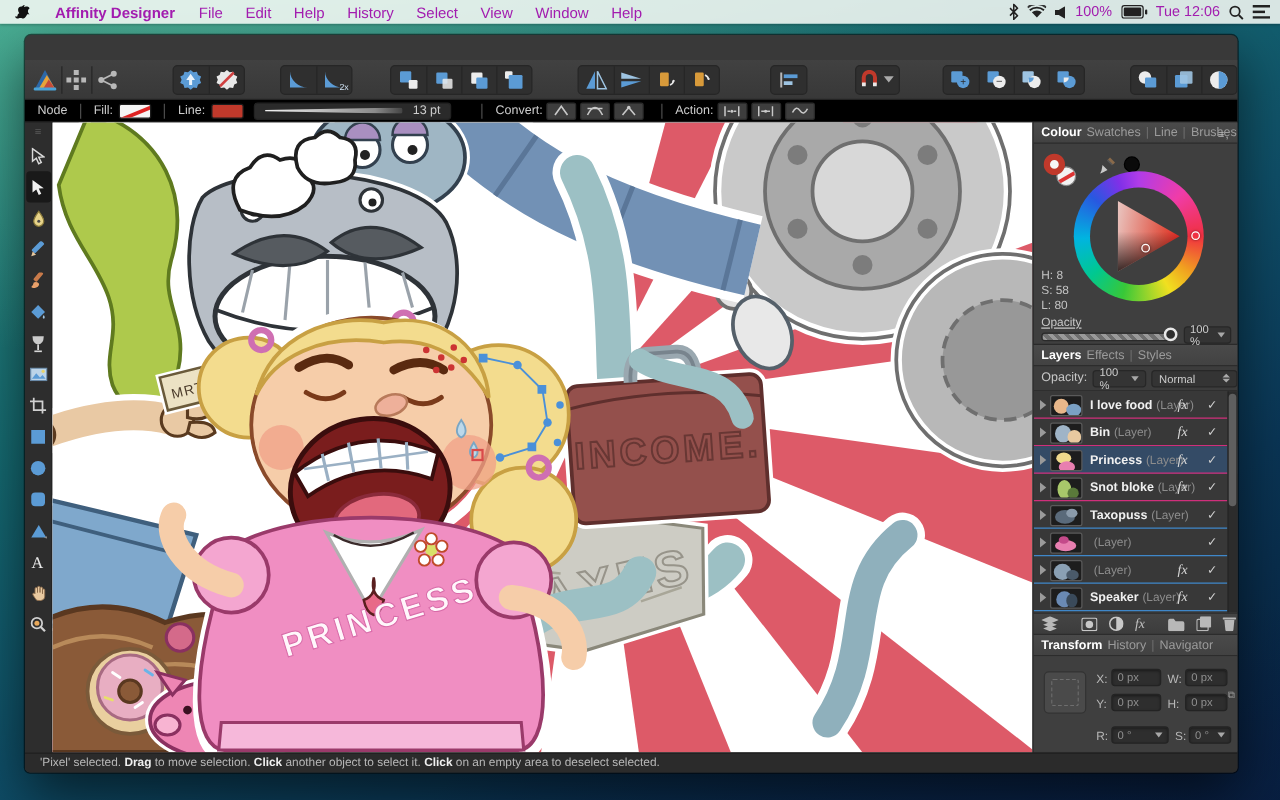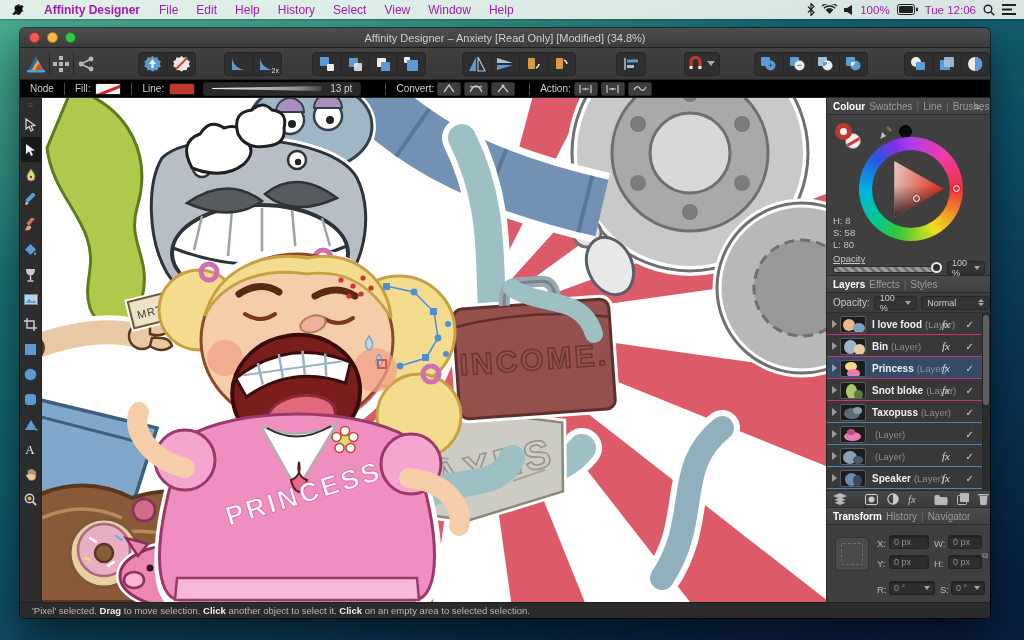--- a/index.html
+++ b/index.html
@@ -207,26 +207,20 @@
           <rect y="0" width="14" height="2" fill="#222"></rect>
           <rect y="4.5" width="10" height="2" fill="#222"></rect>
           <rect y="9" width="14" height="2" fill="#222"></rect>
         </svg>
       </span>
   </span>
 </div>
 
 <div class="window">
 
-  <div class="titlebar">
-    <span class="tl red"></span>
-    <span class="tl yel"></span>
-    <span class="tl grn"></span>
-    <span class="titletext">Affinity Designer – Anxiety [Read Only] [Modified] (34.8%)</span>
-  </div>
 
   <div class="toolbar">
     <span class="tb-btn tb-plain" style="margin-left:4px">
       <svg width="22" height="20" viewBox="0 0 22 20">
           <path d="M3 17 L11 2 L19 17 Z" fill="#2c68a8"></path>
           <path d="M6 17 L12.5 6 L19 17 Z" fill="#e8a43a"></path>
           <path d="M9.5 17 L14 9.5 L19 17 Z" fill="#c44a3a"></path>
           <rect x="2" y="16" width="18" height="2.4" rx="1" fill="#4aa3d8"></rect>
         </svg>
     </span>
@@ -1044,16 +1038,16 @@
         <span class="tf-field dd" style="left:124px; top:56px; width:34px;">
             <span>0 °</span>
             <span class="dd-arrow"></span>
           </span>
       </div>
     </div>
   </div>
 
   <div class="statusbar">
     <span>
-      <span>'Pixel' selected. </span><b>Drag</b><span> to move selection. </span><b>Click</b><span> another object to select it. </span><b>Click</b><span> on an empty area to selected selection.</span>
+      <span>'Pixel' selected. </span><b>Drag</b><span> to move selection. </span><b>Click</b><span> another object to select it. </span><b>Click</b><span> on an empty area to deselect selected.</span>
     </span>
   </div>
 </div>
 
 </body></html>

